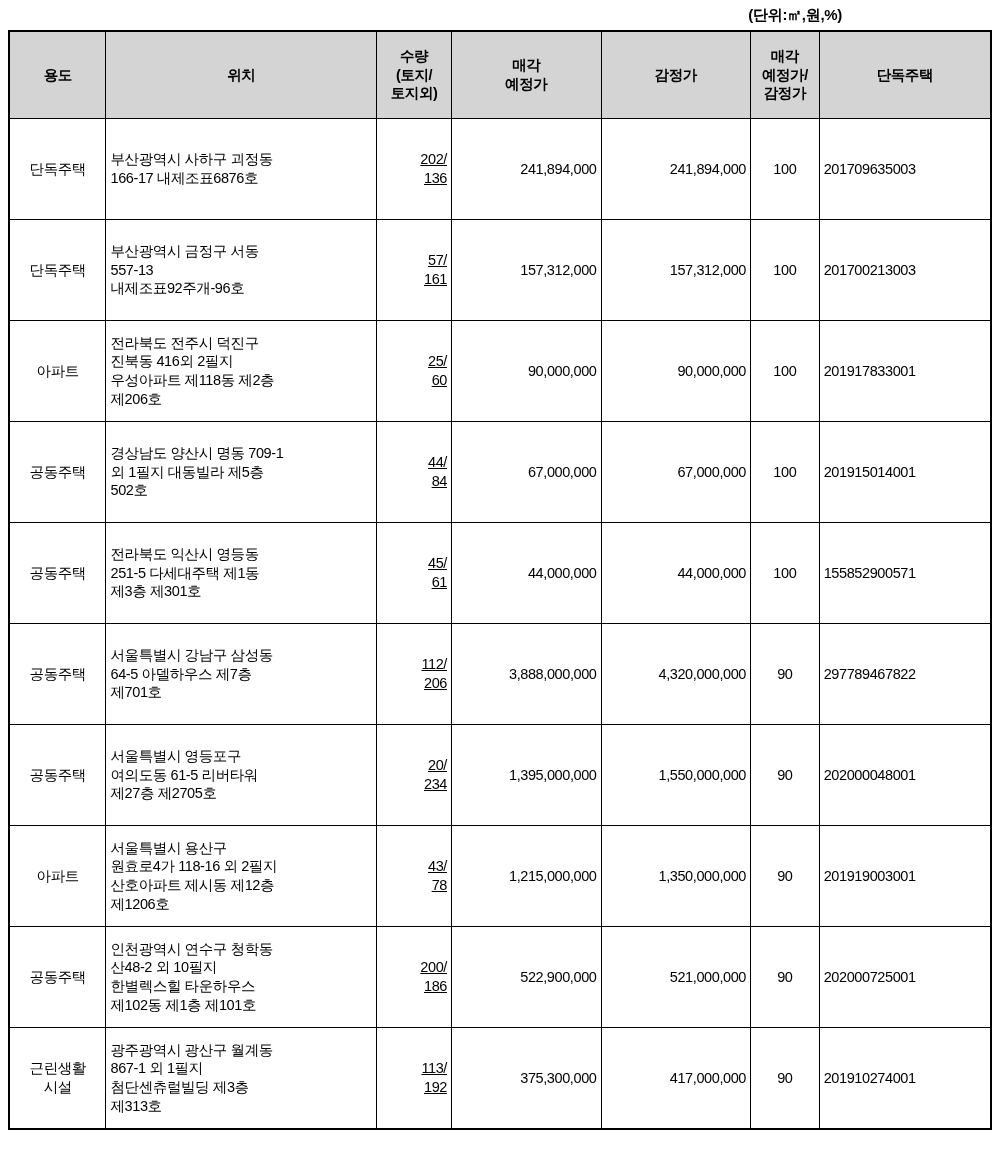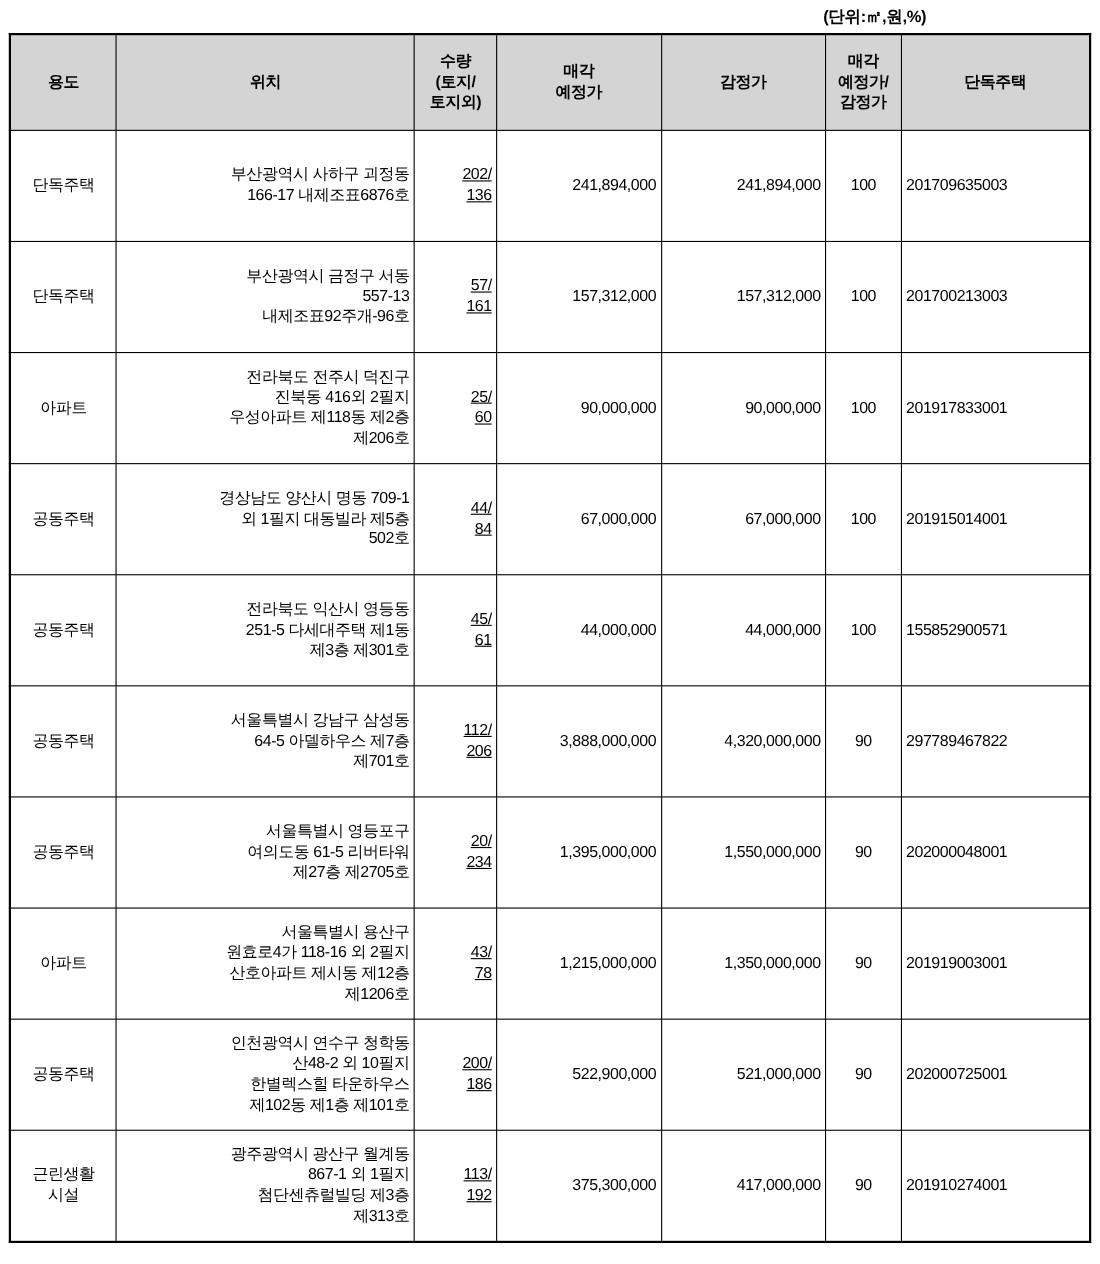--- a/index.html
+++ b/index.html
@@ -60,21 +60,21 @@
   .col-ratio  { width: 68px; }
   .col-mgmt   { width: 170px; }
 
   tbody td {
     height: 96px;
   }
   td.c-use {
     text-align: center;
   }
   td.c-loc {
-    text-align: right;
+    text-align: left;
     line-height: 1.3;
   }
   td.c-qty {
     text-align: right;
     line-height: 1.2;
     text-decoration: underline;
   }
   td.c-price, td.c-appr {
     text-align: right;
     padding-right: 10px;

